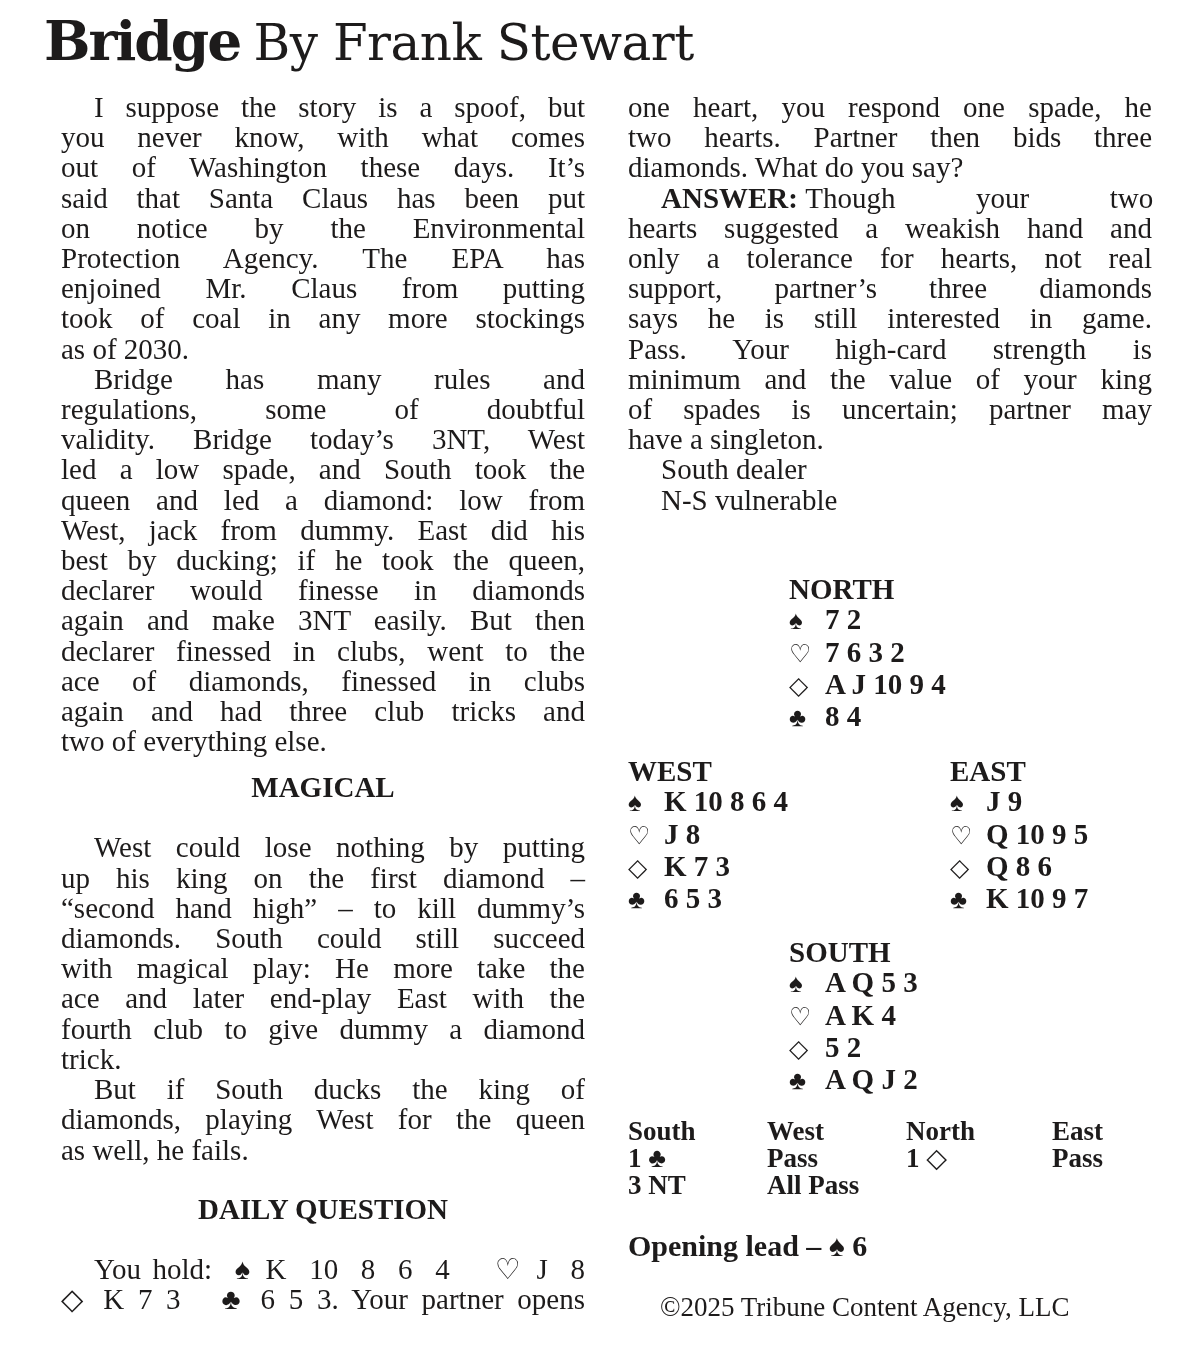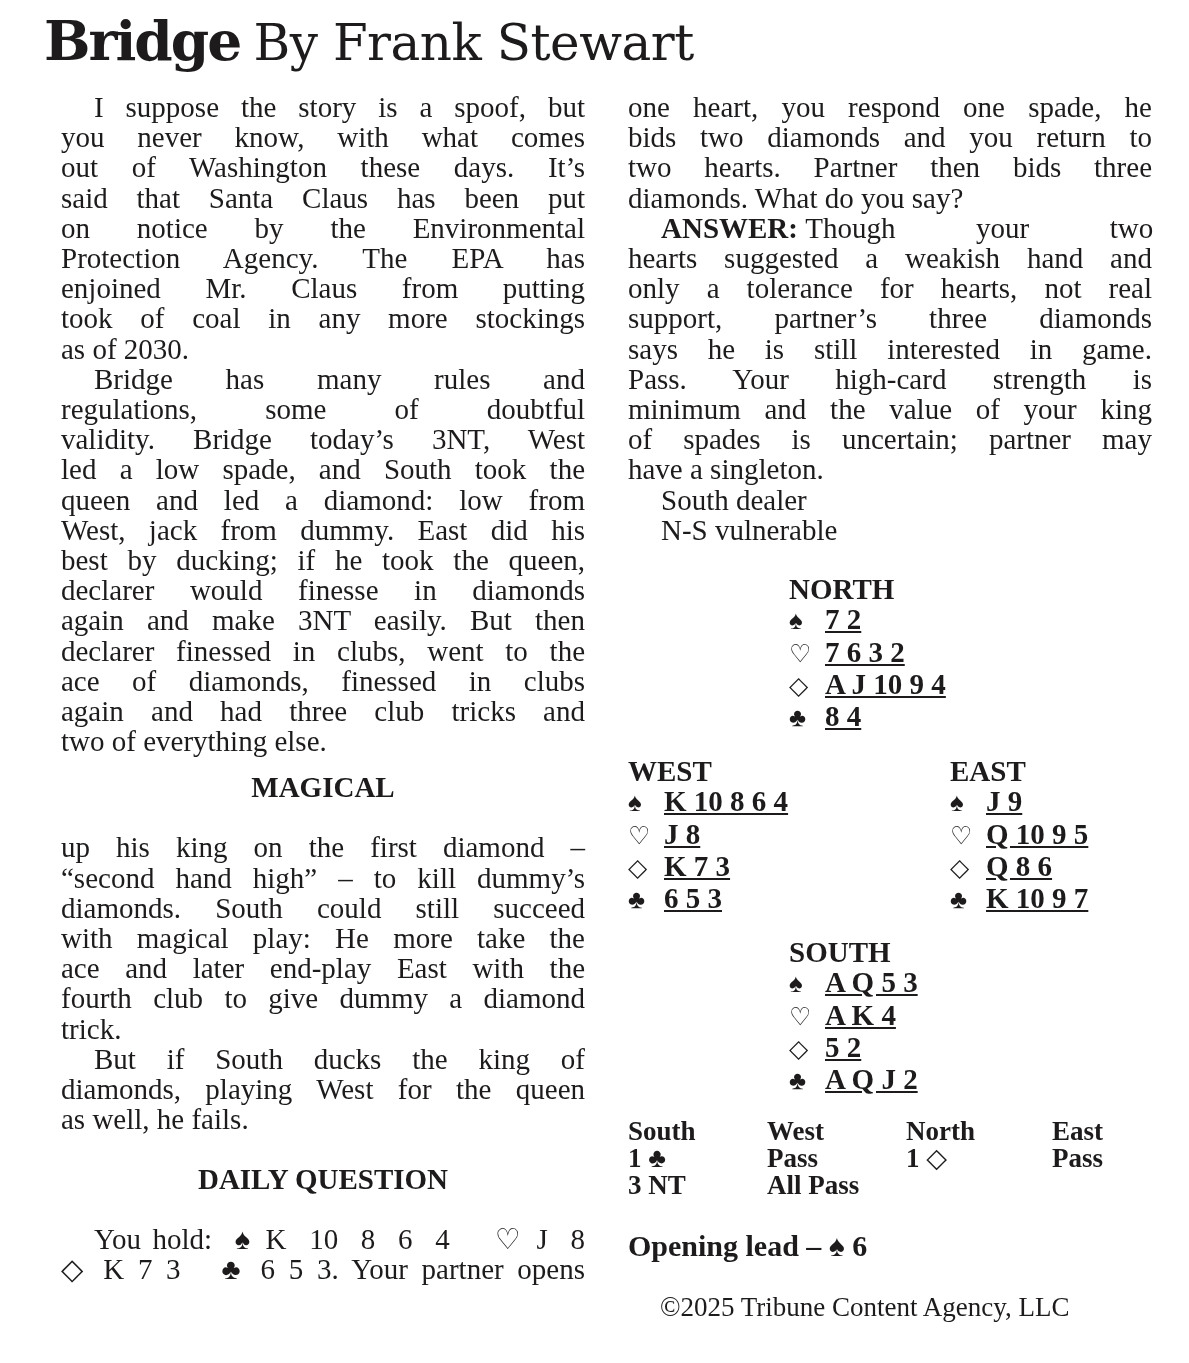--- a/index.html
+++ b/index.html
@@ -19,21 +19,21 @@
   .col.left { left: 61px; }
   .col.right { left: 628px; }
   .line { display: block; text-align: justify; text-align-last: justify; white-space: nowrap; }
   .line.end { text-align-last: left; }
   .hdr { text-align: center; font-weight: bold; font-size: 29px; line-height: 30px; }
 
   .sub { padding-left: 33px; }
 
   .hand { position: absolute; font-weight: bold; font-size: 29px; line-height: 30.3px; }
   .hand .nm { display: block; }
-  .hand .row { display: block; white-space: nowrap; text-decoration: underline; }
+  .hand .row { display: block; white-space: nowrap; }
   .suit { display: inline-block; width: 36px; font-weight: normal; }
   .suit.s, .suit.c { font-size: 26px; }
   .suit.h, .suit.d { font-size: 25px; font-weight: normal; }
 
   .auction { position: absolute; left: 628px; top: 1118px; font-weight: bold; font-size: 27px; line-height: 27px; }
   .auction .arow { display: flex; }
   .auction .acell { width: 139px; white-space: nowrap; }
   .auction .acell:nth-child(3) { width: 146px; }
 
   .lead { position: absolute; left: 628px; top: 1230px; font-weight: bold; font-size: 30px; line-height: 32px; white-space: nowrap; }
@@ -69,20 +69,21 @@
     <span class="line">best by ducking; if he took the queen,</span>
     <span class="line">declarer would finesse in diamonds</span>
     <span class="line">again and make 3NT easily. But then</span>
     <span class="line">declarer finessed in clubs, went to the</span>
     <span class="line">ace of diamonds, finessed in clubs</span>
     <span class="line">again and had three club tricks and</span>
     <span class="line end">two of everything else.</span>
   </div>
   <div class="hdr" style="margin-top:16px">MAGICAL</div>
   <div style="margin-top:30px">
+    <span class="line" style="padding-left:33px">West could lose nothing by putting</span>
     <span class="line">up his king on the first diamond –</span>
     <span class="line">“second hand high” – to kill dummy’s</span>
     <span class="line">diamonds. South could still succeed</span>
     <span class="line">with magical play: He more take the</span>
     <span class="line">ace and later end-play East with the</span>
     <span class="line">fourth club to give dummy a diamond</span>
     <span class="line end">trick.</span>
   </div>
   <div>
     <span class="line" style="padding-left:33px">But if South ducks the king of</span>
@@ -92,21 +93,20 @@
   <div class="hdr" style="margin-top:29px">DAILY QUESTION</div>
   <div style="margin-top:30px">
     <span class="line" style="padding-left:33px; white-space:pre">You hold:  ♠ K  10  8  6  4    ♡ J  8</span>
     <span class="line" style="white-space:pre">◇ K 7 3   ♣ 6 5 3. Your partner opens</span>
   </div>
 </div>
 
 <div class="col right">
   <div>
     <span class="line">one heart, you respond one spade, he</span>
-    <span class="line">bids two diamonds and you return to</span>
     <span class="line">two hearts. Partner then bids three</span>
     <span class="line end">diamonds. What do you say?</span>
   </div>
   <div>
     <span class="line" style="padding-left:33px"><b>ANSWER:</b> <span style="display:inline-block;width:348px;text-align:justify;text-align-last:justify;vertical-align:top">Though your two</span></span>
     <span class="line">hearts suggested a weakish hand and</span>
     <span class="line">only a tolerance for hearts, not real</span>
     <span class="line">support, partner’s three diamonds</span>
     <span class="line">says he is still interested in game.</span>
     <span class="line">Pass. Your high-card strength is</span>

